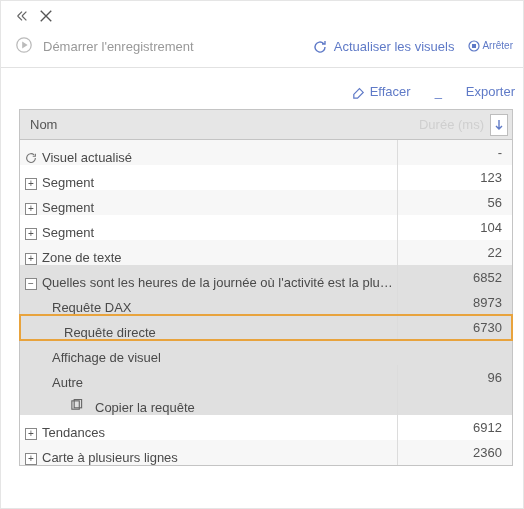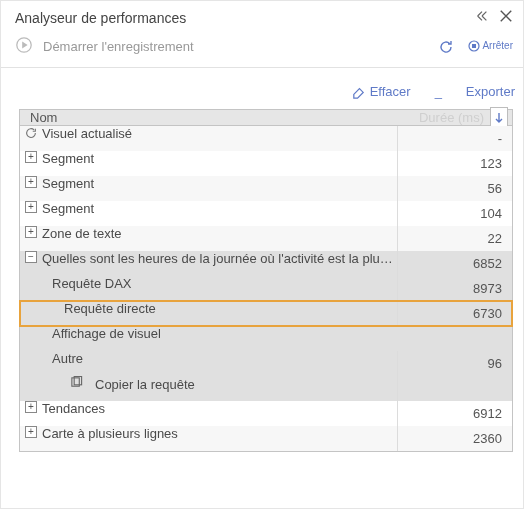--- a/index.html
+++ b/index.html
@@ -50,41 +50,41 @@
   .grid-wrap { padding: 0 10px 10px 18px; }
   .grid {
     border: 1px solid #c4c4c4;
     background:#fff;
   }
   .gh {
     display:flex;
     align-items:center;
     background:#e6e6e6;
     border-bottom:1px solid #c4c4c4;
-    height:16px;
+    height:30px;
     color:#555;
     font-size:13px;
   }
   .gh .col-name { padding-left:10px; flex:1;}
   .gh .col-dur {
     color:#cfcfcf;
     padding-right:4px;
     display:flex;
     align-items:center;
     gap:6px;
   }
   .gh .sort-btn {
     width:18px;height:22px;
     border:1px solid #bdbdbd;
     background:#fff;
     display:flex;align-items:center;justify-content:center;
   }
   .row {
     display:flex;
-    align-items:flex-start;
+    align-items:flex-end;
     height:25px;
     font-size:13px;
     position:relative;
   }
   .row.zebra0 { background:#f7f7f7;}
   .row.zebra1 { background:#ffffff;}
   .row.sel { background:#e0e0e0;}
   .row.highlight {
     outline:2px solid #e8a33d;
     outline-offset:-1px;
@@ -126,21 +126,20 @@
     line-height:1;
     color:#555;
     background:#fff;
   }
   .copy-row { display:flex; align-items:center; gap:12px; padding-left:28px; color:#555;}
 </style>
 </head>
 <body>
 
 <div class="pane-header">
-  <span>Analyseur de performances</span>
   <span class="controls">
     <span>
       <svg class="ctrl-icon" viewBox="0 0 16 16">
           <path fill="none" stroke="#666" stroke-width="1.4" d="M3 8l5-5 M3 8l5 5 M8 8l5-5 M8 8l5 5"></path>
         </svg>
     </span>
     <span>
       <svg class="ctrl-icon" viewBox="0 0 16 16">
           <path stroke="#555" stroke-width="1.6" d="M2 2l12 12M14 2L2 14"></path>
         </svg>
@@ -154,20 +153,21 @@
         <circle cx="10" cy="10" r="8" fill="none" stroke="#bbb" stroke-width="1.4"></circle>
         <polygon points="8,6 14,10 8,14" fill="#bbb"></polygon>
       </svg>
   </span>
   <span>Démarrer l'enregistrement</span>
   <span class="spacer"></span>
   <span class="refresh">
     <svg viewBox="0 0 16 16">
         <path fill="none" stroke="#5f7ac7" stroke-width="1.4" d="M13 8a5 5 0 1 1-1.5-3.5M13 2v3h-3"></path>
       </svg>
+    <span>Actualiser les visuels</span>
   </span>
   <span class="stop">
     <span style="display:inline-flex;align-items:center;gap:2px;">
       <svg width="12" height="12" viewBox="0 0 12 12">
           <circle cx="6" cy="6" r="5" fill="none" stroke="#5f7ac7" stroke-width="1.2"></circle>
           <rect x="4" y="4" width="4" height="4" fill="#5f7ac7"></rect>
         </svg>
       <span>Arrêter</span>
     </span>
   </span>

